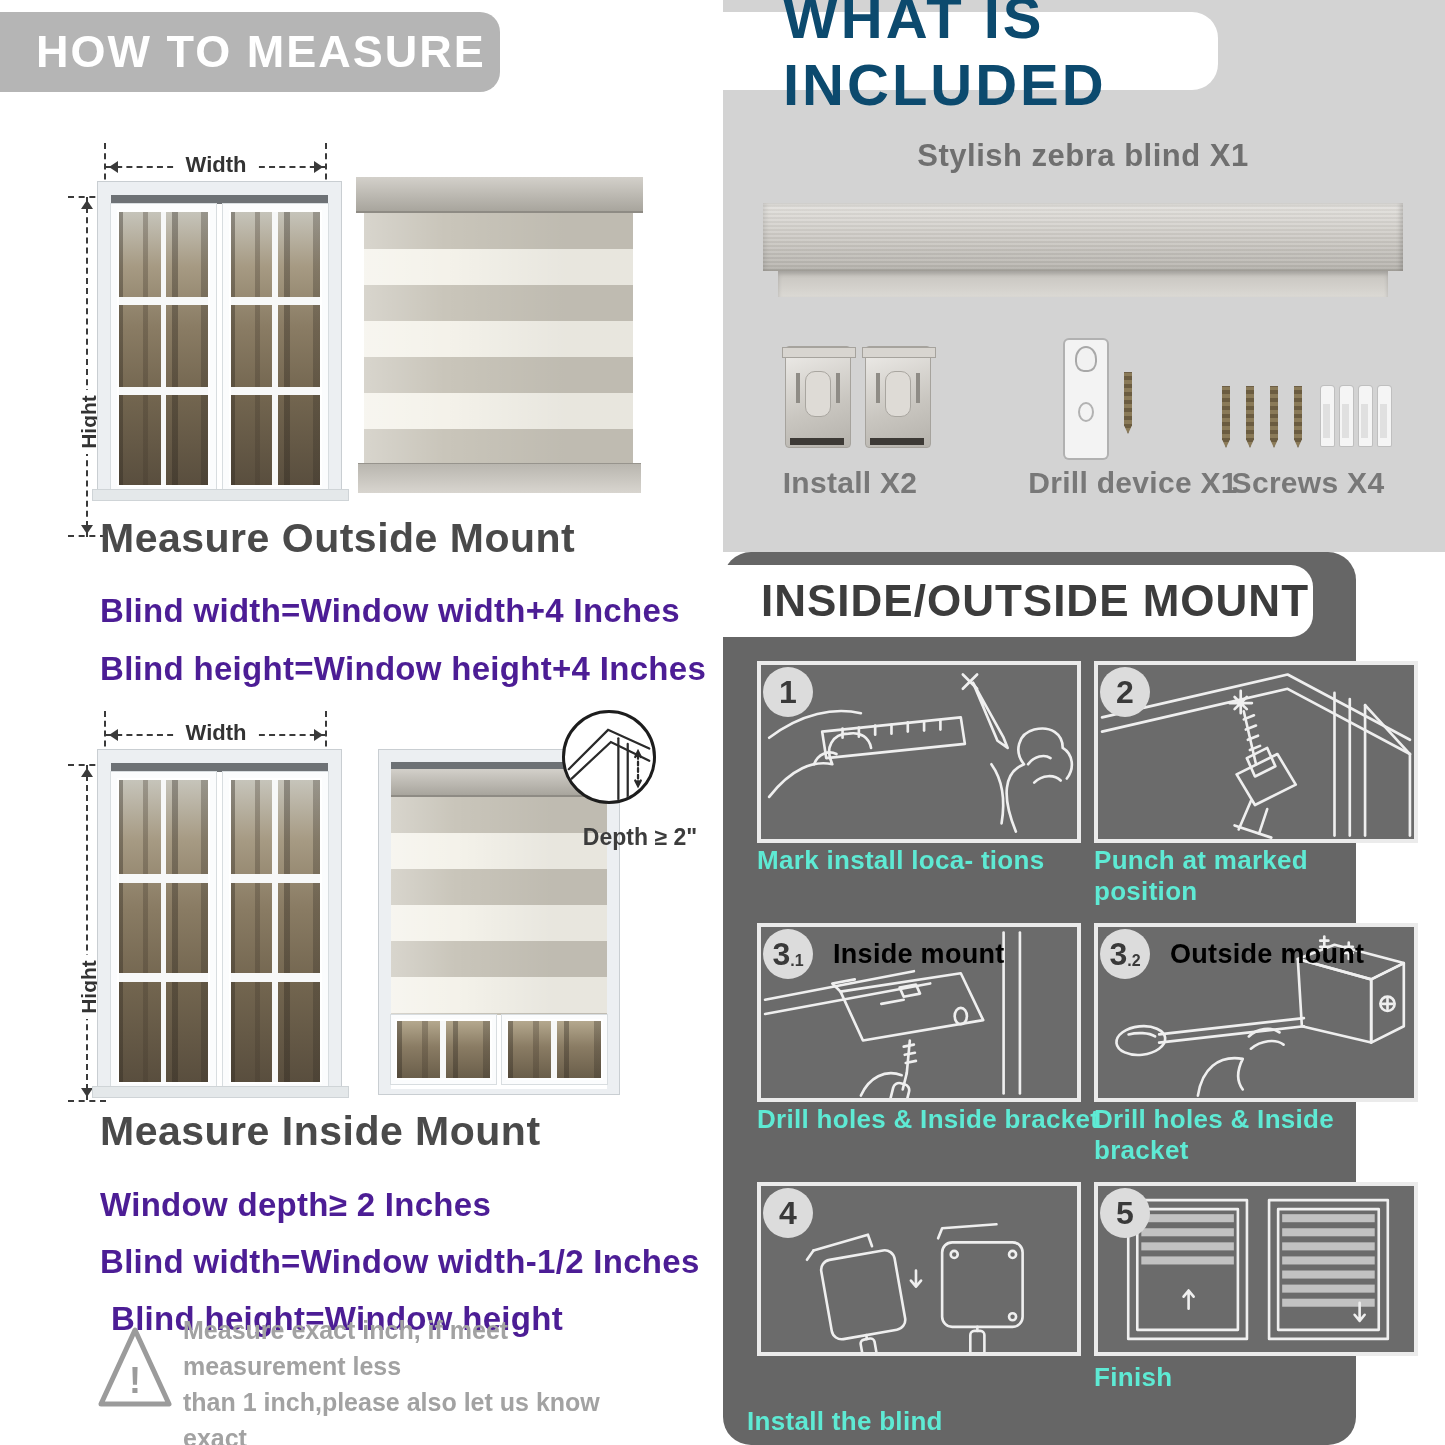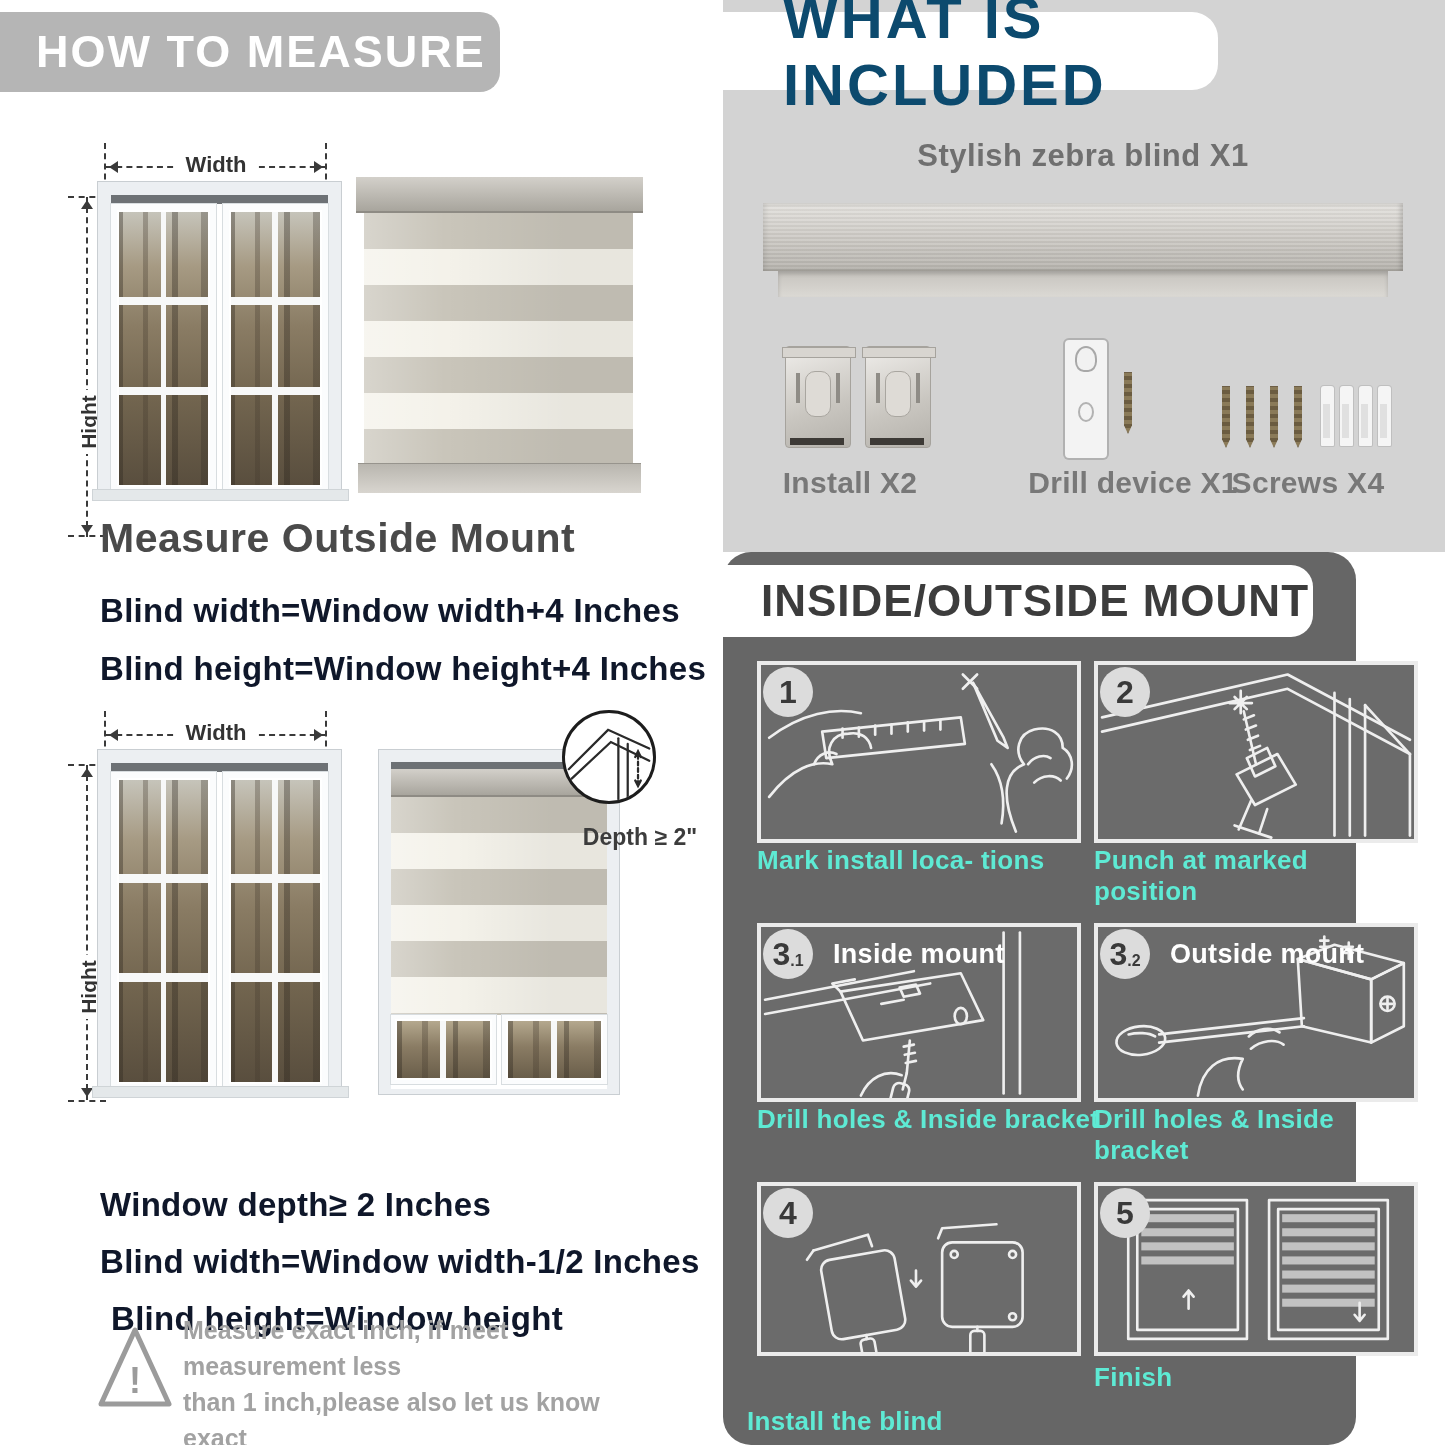--- a/index.html
+++ b/index.html
@@ -43,21 +43,21 @@
   .win-sill{position:absolute;left:-6px;bottom:-4px;width:calc(100% + 12px);height:10px;background:#e4e8ea;border:1px solid #cfd4d7;}
 
   
   .headrail{background:linear-gradient(to bottom,#d3d0ca,#a8a59d);border-bottom:2px solid #8e8b84;}
   .fabric{background:
       linear-gradient(to right, rgba(255,255,255,.28), rgba(255,255,255,0) 30%, rgba(0,0,0,.05) 75%),
       repeating-linear-gradient(to bottom,#c9c5ba 0 36px,#f4f2ea 36px 72px);}
   .botrail{background:linear-gradient(to bottom,#b9b6af,#d8d5cf);border-top:1px solid #97948d;}
 
   .title-dark{font-size:41px;font-weight:bold;color:#4a4a4a;letter-spacing:.5px;}
-  .line-gray{font-size:33px;font-weight:bold;color:#0f172a;letter-spacing:.3px;}
+  .line-gray{font-size:33px;font-weight:bold;color:#4c1d95;letter-spacing:.3px;}
   .warn-text{font-size:25px;font-weight:bold;color:#a2a2a2;line-height:36px;}
   .depth-lbl{font-size:23px;font-weight:bold;color:#3c3c3c;}
 
   
   .sec-light{left:723px;top:0;width:722px;height:552px;background:#d3d3d3;}
   .sec-dark{left:723px;top:552px;width:633px;height:893px;background:#666666;border-radius:28px;}
   .hdr-included{position:absolute;left:0;top:12px;width:495px;height:78px;background:#fff;border-radius:0 26px 26px 0;
                 display:flex;align-items:center;}
   .hdr-included span{color:#0c4a6e;font-size:58px;font-weight:bold;letter-spacing:3px;padding-left:60px;}
   .blind-label{position:absolute;left:40px;top:138px;width:640px;text-align:center;
@@ -93,21 +93,21 @@
 
   .hdr-mount{position:absolute;left:0;top:13px;width:590px;height:72px;background:#fff;border-radius:0 22px 22px 0;
              display:flex;align-items:center;}
   .hdr-mount span{color:#3c3c3c;font-size:44px;font-weight:bold;letter-spacing:1px;padding-left:38px;}
 
   .panel{position:absolute;border:4px solid #ebebeb;background:#6b6b6b;}
   .panel svg{position:absolute;inset:0;width:100%;height:100%;}
   .badge{position:absolute;left:2px;top:2px;width:50px;height:50px;border-radius:50%;background:#dcdcdc;
          display:flex;align-items:center;justify-content:center;color:#3a3a3a;font-weight:bold;font-size:32px;}
   .badge .sub{font-size:16px;position:relative;top:7px;}
-  .panel-label{position:absolute;left:72px;top:12px;color:#ffffff;font-size:27px;font-weight:bold;letter-spacing:.3px;}
+  .panel-label{position:absolute;left:72px;top:12px;color:#000000;font-size:27px;font-weight:bold;letter-spacing:.3px;}
   .caption{position:absolute;color:#5eead4;font-size:26px;font-weight:bold;letter-spacing:.3px;}
 
   .lineart{stroke:#efefef;stroke-width:2.6;fill:none;stroke-linecap:round;stroke-linejoin:round;}
   .lineart .fill{fill:#c2c2c2;stroke:none;}
 
   .callout{border-radius:50%;border:3px solid #1d1d1d;background:#fff;overflow:hidden;}
   .tri-svg{stroke:#9b9b9b;stroke-width:5;fill:none;stroke-linejoin:round;}
   .warn-bang{position:absolute;font-size:36px;font-weight:bold;color:#9b9b9b;}
 </style>
 </head>
@@ -197,20 +197,21 @@
         <path d="M57,27 L57,92"></path>
         <path d="M67,33 L67,92"></path>
         <line x1="78" y1="45" x2="78" y2="74" stroke-dasharray="4 3"></line>
         <path d="M75,47 L78,41 L81,47" fill="#2a2a2a"></path>
         <path d="M75,72 L78,78 L81,72" fill="#2a2a2a"></path>
       </g>
     </svg>
   </div>
   <div class="abs depth-lbl" style="left:560px;top:824px;width:160px;text-align:center;">Depth ≥ 2"</div>
 
+  <div class="abs title-dark" style="left:100px;top:1108px;">Measure Inside Mount</div>
   <div class="abs line-gray" style="left:100px;top:1186px;">Window depth≥ 2 Inches</div>
   <div class="abs line-gray" style="left:100px;top:1243px;">Blind width=Window width-1/2 Inches</div>
   <div class="abs line-gray" style="left:100px;top:1300px;margin-left:11px;">Blind height=Window height</div>
 
   <div class="abs" style="left:97px;top:1322px;width:76px;height:90px;">
     <svg viewBox="0 0 76 90" class="tri-svg">
         <polygon points="38,8 72,82 4,82"></polygon>
       </svg>
     <span class="warn-bang" style="left:32px;top:38px;">!</span>
   </div>

